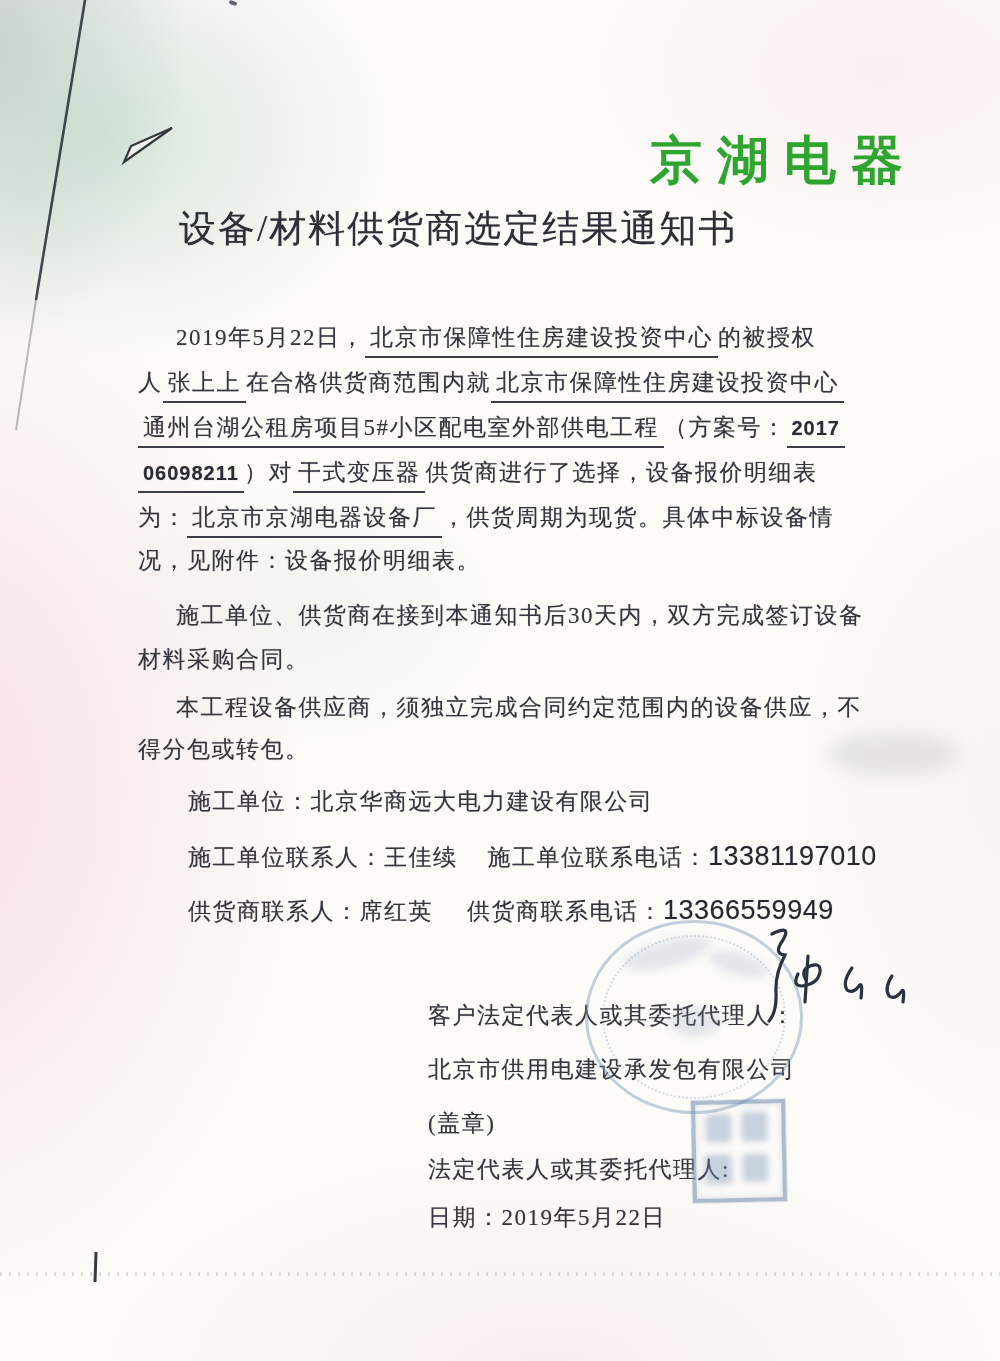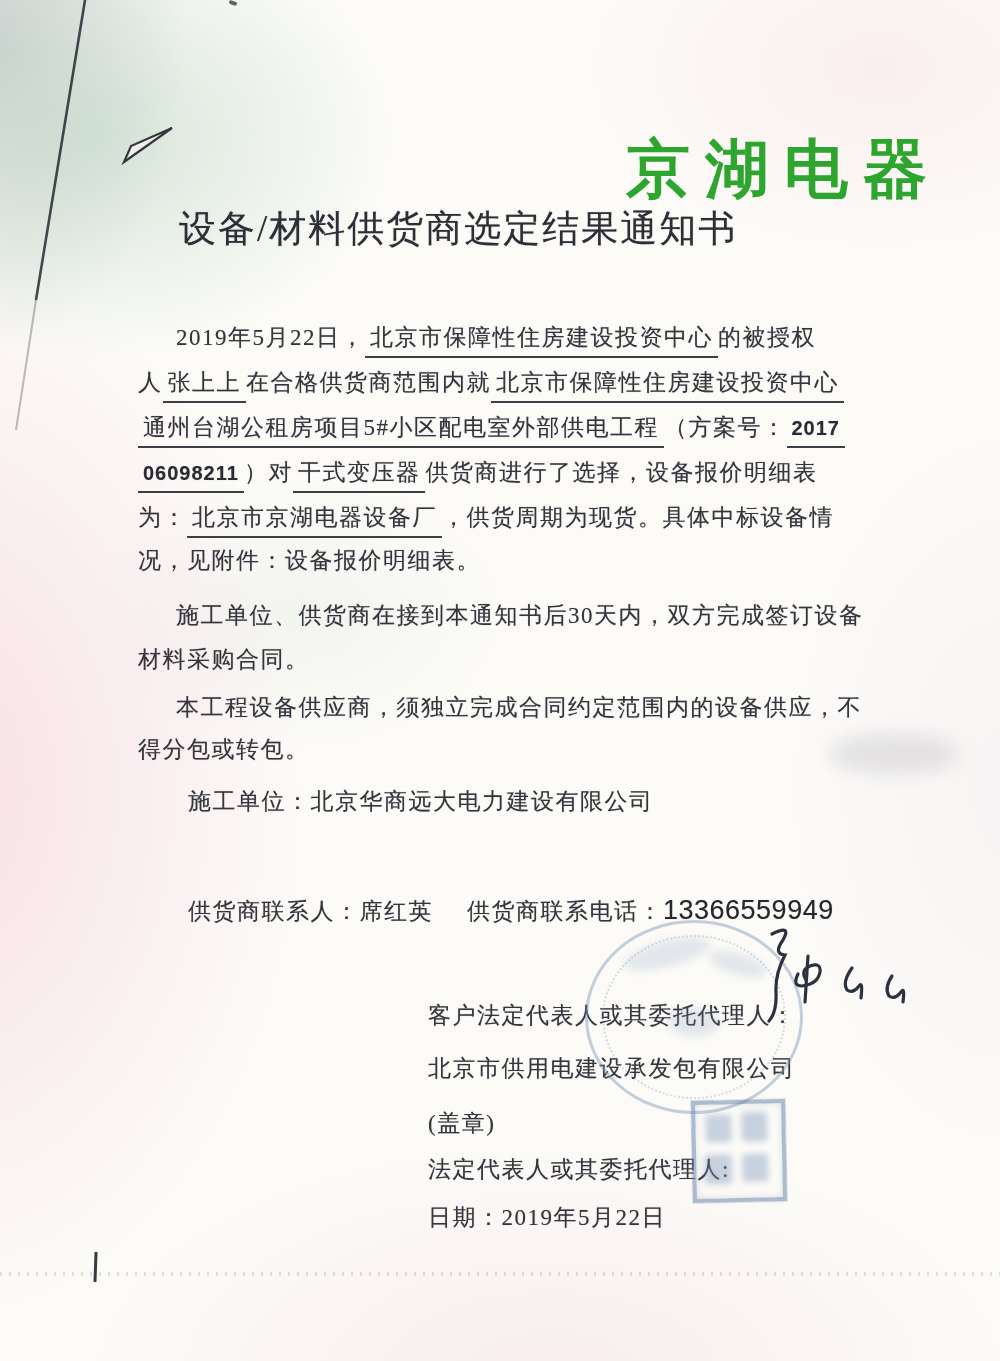--- a/index.html
+++ b/index.html
@@ -13,23 +13,23 @@
       radial-gradient(260px 420px at 0% 3%, rgba(95,110,118,.28), transparent 72%),
       radial-gradient(520px 760px at -6% 58%, rgba(243,196,212,.50), transparent 70%),
       radial-gradient(420px 260px at 88% 5%, rgba(246,216,223,.35), transparent 70%),
       radial-gradient(640px 320px at 55% 101%, rgba(241,214,224,.38), transparent 72%),
       radial-gradient(320px 520px at 101% 58%, rgba(236,226,236,.30), transparent 70%),
       radial-gradient(300px 200px at 30% 45%, rgba(225,232,226,.35), transparent 70%),
       linear-gradient(#fcfbf8,#fcfbf8);
   }
   .artifact-svg{position:absolute;left:0;top:0;}
   .brand-logo{
-    position:absolute;left:626px;top:126px;
+    position:absolute;left:650px;top:126px;
     font-family:"Liberation Sans","DejaVu Sans",sans-serif;
-    font-weight:700;font-size:64px;letter-spacing:15px;
+    font-weight:700;font-size:52px;letter-spacing:15px;
     white-space:nowrap;
   }
   .doc-title{
     position:absolute;left:179px;top:204px;
     font-size:37px;font-weight:400;letter-spacing:2px;
     color:#2d2e36;white-space:nowrap;
     text-shadow:0 0 1px rgba(45,46,54,.45);
   }
   .doc-body,.doc-footer{position:absolute;top:0;height:100%;margin-top:35px;}
   .doc-body{left:138px;width:760px;}
@@ -106,25 +106,26 @@
       <div class="line" style="top: 333px;"><span class="seg">人</span><span class="seg ul">张上上</span><span class="seg">在合格供货商范围内就</span><span class="seg ul">北京市保障性住房建设投资中心</span></div>
       <div class="line" style="top: 378px;"><span class="seg ul">通州台湖公租房项目5#小区配电室外部供电工程</span><span class="seg">（方案号：</span><span class="seg ul num">2017</span></div>
       <div class="line" style="top: 423px;"><span class="seg ul num">06098211</span><span class="seg">）对</span><span class="seg ul">干式变压器</span><span class="seg">供货商进行了选择，设备报价明细表</span></div>
       <div class="line" style="top: 468px;"><span class="seg">为：</span><span class="seg ul">北京市京湖电器设备厂</span><span class="seg">，供货周期为现货。具体中标设备情</span></div>
       <div class="line" style="top: 511px;"><span class="seg">况，见附件：设备报价明细表。</span></div>
       <div class="line" style="top: 566px; padding-left: 38px; text-align: center;"><span class="seg">施工单位、供货商在接到本通知书后30天内，双方完成签订设备</span></div>
       <div class="line" style="top: 610px;"><span class="seg">材料采购合同。</span></div>
       <div class="line" style="top: 658px; padding-left: 38px;"><span class="seg">本工程设备供应商，须独立完成合同约定范围内的设备供应，不</span></div>
       <div class="line" style="top: 700px;"><span class="seg">得分包或转包。</span></div>
       <div class="line" style="top: 752px; padding-left: 50px;"><span class="seg">施工单位：北京华商远大电力建设有限公司</span></div>
+      <div class="line" style="top: 806px; padding-left: 50px;"><span class="seg">施工单位联系人：王佳续</span><span class="seg" style="margin-left: 30px;">施工单位联系电话：</span><span class="seg big">13381197010</span></div>
       <div class="line" style="top: 860px; padding-left: 50px;"><span class="seg">供货商联系人：席红英</span><span class="seg" style="margin-left: 34px;">供货商联系电话：</span><span class="seg big">13366559949</span></div>
     </div>
   <div class="doc-footer" id="doc-footer">
       <div class="line" style="top: 966px;"><span class="seg">客户法定代表人或其委托代理人：</span></div>
-      <div class="line" style="top: 1020px; font-family: Liberation Mono, monospace;"><span class="seg">北京市供用电建设承发包有限公司</span></div>
+      <div class="line" style="top: 1020px;"><span class="seg">北京市供用电建设承发包有限公司</span></div>
       <div class="line" style="top: 1074px;"><span class="seg">(盖章)</span></div>
       <div class="line" style="top: 1120px;"><span class="seg">法定代表人或其委托代理人:</span></div>
       <div class="line" style="top: 1168px;"><span class="seg">日期：2019年5月22日</span></div>
     </div>
 
   <div class="round-seal">
     <div class="inner-ring"></div>
     <div class="blob" style="left:34px;top:18px;width:90px;height:26px;transform:rotate(-14deg);"></div>
     <div class="blob" style="left:120px;top:30px;width:60px;height:22px;transform:rotate(16deg);"></div>
     <div class="blob" style="left:80px;top:84px;width:52px;height:30px;"></div>

